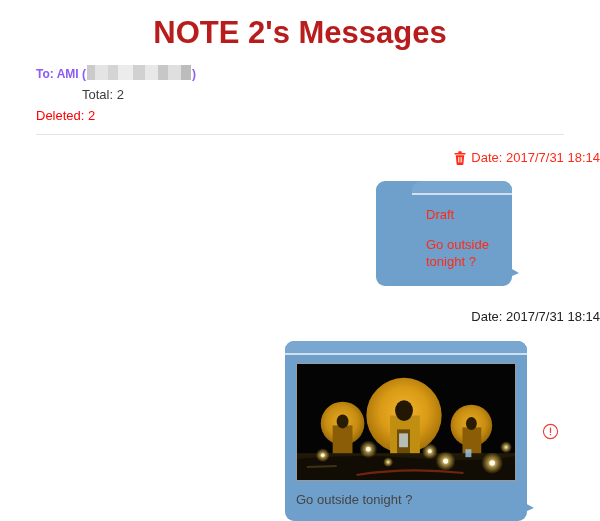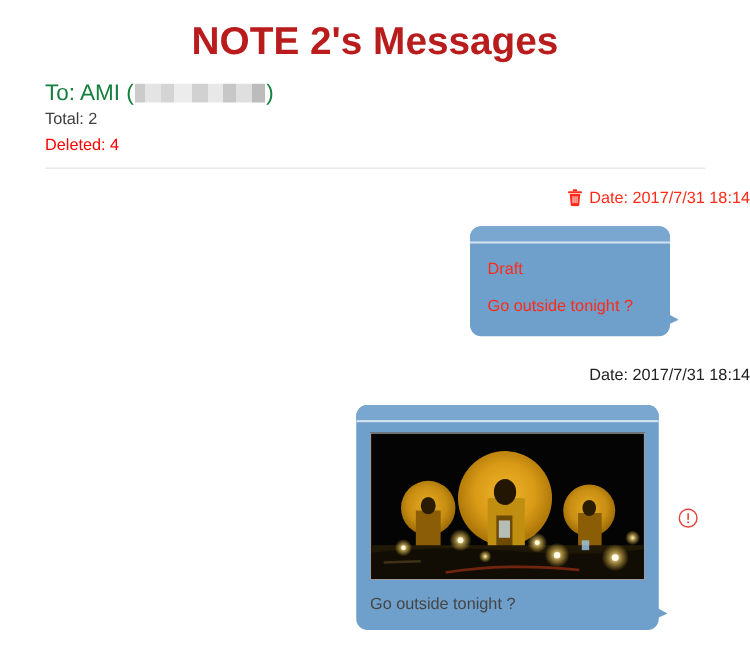--- a/index.html
+++ b/index.html
@@ -26,23 +26,23 @@
     margin: 0;
     padding: 14px 0 10px 0;
     line-height: 1.2;
   }
 
   
   .header-info {
     padding: 3px 0 0 36px;
   }
   .to-line {
-    font-size: 18px;
-    font-weight: normal;
-    color: #15803d;
+    font-size: 12px;
+    font-weight: bold;
+    color: #8b5cf6;
     line-height: 20px;
     white-space: nowrap;
   }
   .redacted {
     display: inline-block;
     width: 104px;
     height: 15px;
     vertical-align: -2px;
     margin: 0 1px;
     background:
@@ -56,20 +56,21 @@
         #c5c5c5 68%, #c5c5c5 78%,
         #dedede 78%, #dedede 90%,
         #b9b9b9 90%, #b9b9b9 100%);
     opacity: 0.95;
     filter: blur(0.4px);
   }
   .total-line {
     font-size: 13px;
     color: #3d3d3d;
     line-height: 21px;
+    margin-left: 46px;
   }
   .deleted-line {
     font-size: 13px;
     color: #ff0000;
     line-height: 21px;
   }
   .divider {
     margin: 8px 36px 0 36px;
     border: 0;
     border-top: 1px solid #e4e4e4;
@@ -132,22 +133,23 @@
     bottom: 7px;
     width: 14px;
     height: 14px;
     background: #6f9fcb;
     border-radius: 0 0 8px 0;
     clip-path: polygon(0 0, 100% 55%, 0 100%);
   }
 
   
   .bubble-draft {
-    width: 160px;
+    width: 136px;
     padding-bottom: 6px;
+    padding-left: 36px;
   }
   .bubble-draft .bubble-body {
     padding: 11px 14px 10px 14px;
   }
   .draft-label,
   .draft-text {
     color: #ff2a17;
     font-size: 13px;
     line-height: 17px;
   }
@@ -192,21 +194,21 @@
 <h1 class="page-title">NOTE 2's Messages</h1>
 
 <div class="header-info">
 
   <div class="to-line">
     <span>To: AMI (</span><span class="redacted"></span><span>)</span>
   </div>
 
   <div class="total-line">Total: 2</div>
 
-  <div class="deleted-line">Deleted: 4</div>
+  <div class="deleted-line">Deleted: 2</div>
 </div>
 
 <hr class="divider">
 
 <div class="thread">
 
   <div class="msg-block" style="margin-top:6px;">
 
     <div class="date-row deleted">
       <span class="trash-icon">

